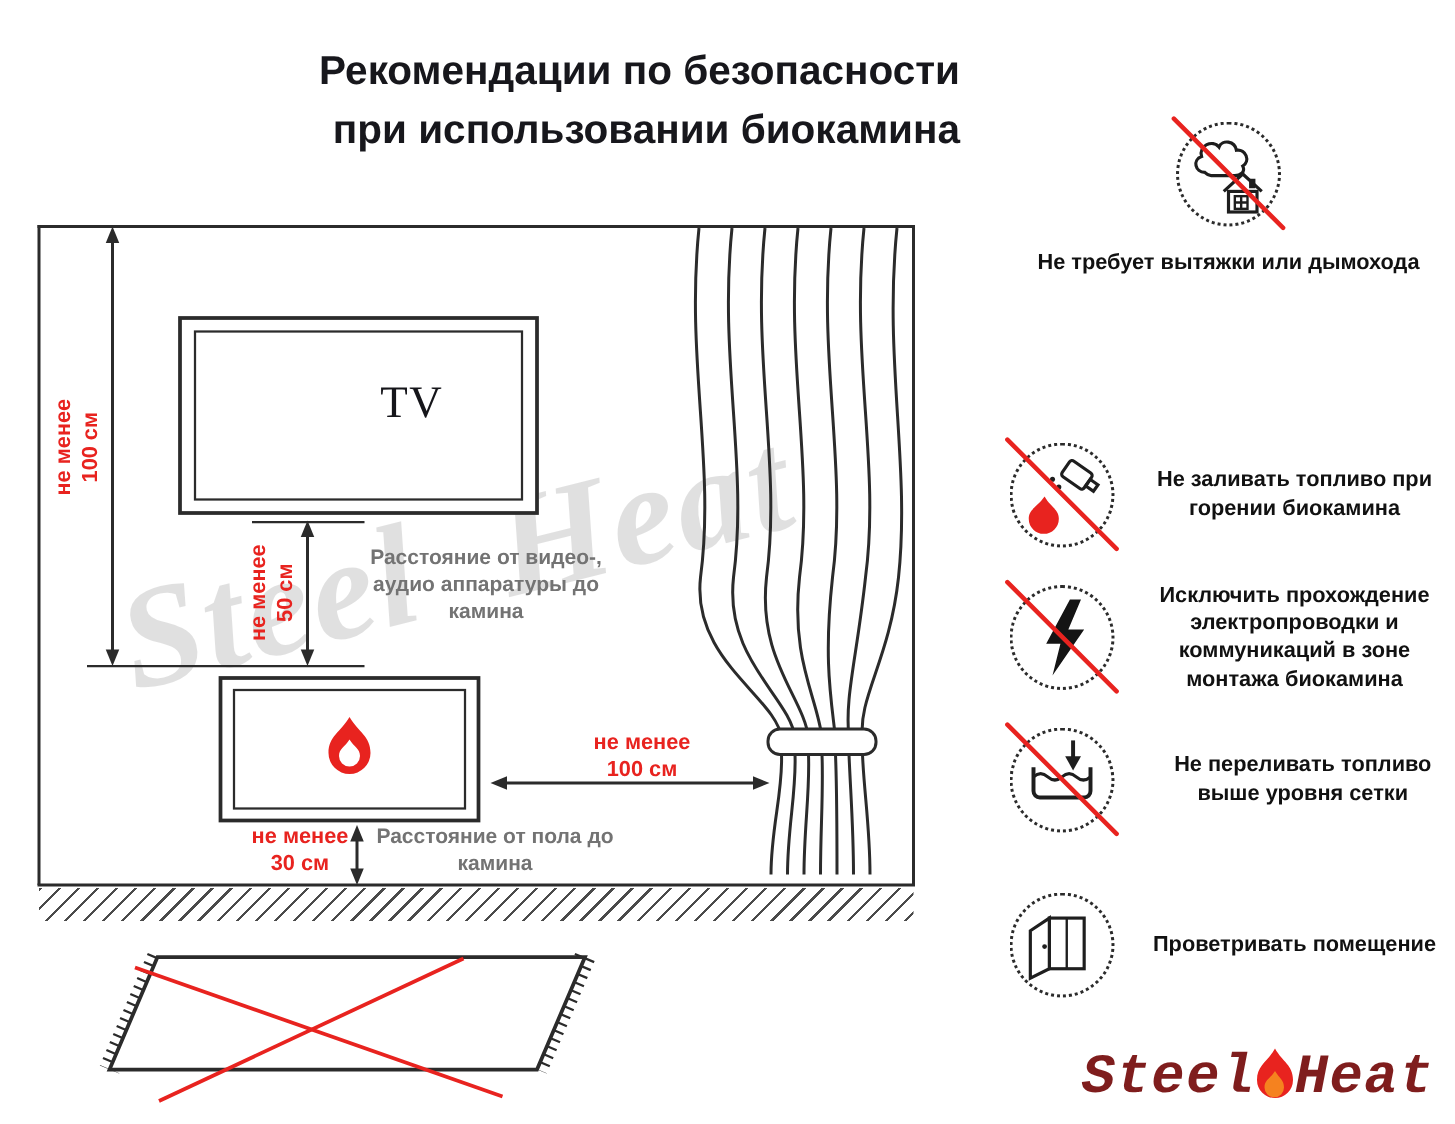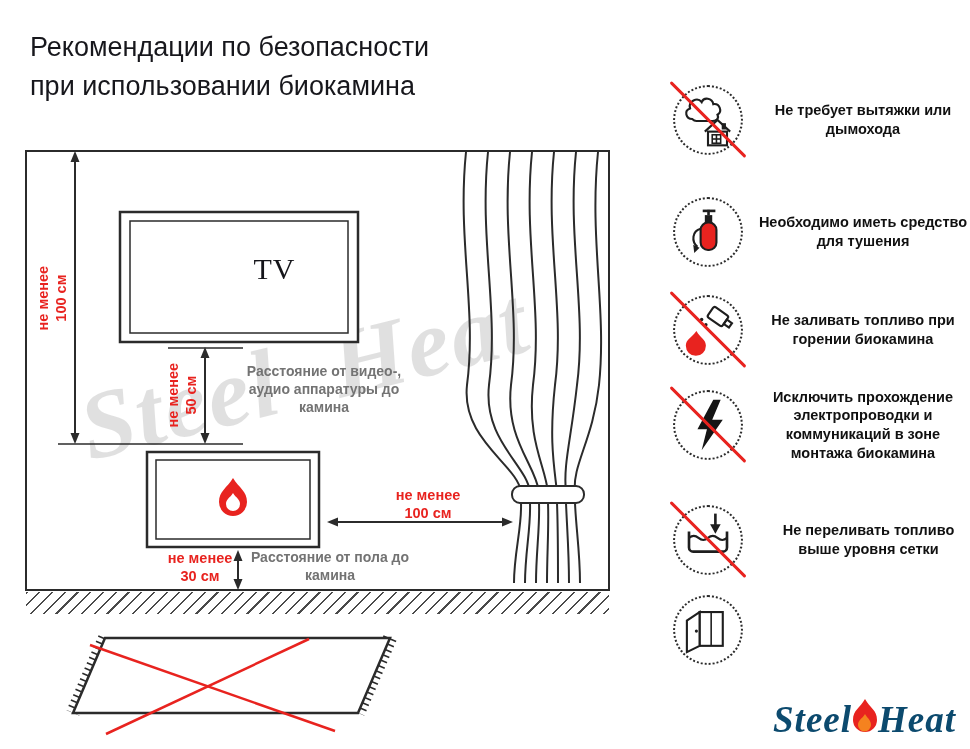--- a/index.html
+++ b/index.html
@@ -1,19 +1,19 @@
 <!DOCTYPE html>
 <html><head>
 <meta charset="utf-8">
 <style>
   html,body{margin:0;padding:0;background:#fff;}
   .page{position:relative;width:970px;height:749px;background:#fff;overflow:hidden;
         font-family:"Liberation Sans",sans-serif;}
-  .title{position:absolute;left:30px;top:28px;width:610px;text-align:left;z-index:2;
-         font-size:27px;font-weight:400;color:#17171c;line-height:1.45;}
+  .title{position:absolute;left:30px;top:28px;width:610px;text-align:right;z-index:2;
+         font-size:27px;font-weight:700;color:#17171c;line-height:1.45;}
   .title span{display:block;}
   .watermark{position:absolute;left:75px;top:318px;z-index:0;white-space:nowrap;
              font-family:"Liberation Serif",serif;font-style:italic;font-weight:700;
              font-size:96px;color:rgba(0,0,0,0.12);letter-spacing:2px;word-spacing:30px;
              transform:rotate(-14deg);transform-origin:center;}
   .scene{position:absolute;left:0;top:0;z-index:1;}
   .hatch{position:absolute;left:26px;top:592px;width:583px;height:22px;z-index:1;
          background:repeating-linear-gradient(135deg,rgba(43,43,43,0.85) 0 1.6px,transparent 1.6px 9px);}
   .tv-label{position:absolute;left:120px;top:252px;width:221px;text-align:center;z-index:2;
             font-family:"Liberation Serif",serif;font-size:30px;color:#15151a;letter-spacing:1px;padding-left:44px;}
@@ -22,32 +22,32 @@
   .dim span{display:block;}
   .dim-left{left:-4px;top:280px;width:112px;transform:rotate(-90deg);}
   .dim-middle{left:126px;top:377px;width:112px;transform:rotate(-90deg);}
   .dim-right{left:368px;top:486px;width:120px;}
   .dim-bottom{left:144px;top:549px;width:112px;}
   .lbl{position:absolute;z-index:2;color:#737373;font-weight:600;font-size:14px;
        text-align:center;line-height:1.3;margin-left:16px;}
   .lbl-av{left:224px;top:362px;width:168px;}
   .lbl-floor{left:226px;top:548px;width:176px;text-align:center;}
   .rule{position:absolute;left:670px;width:298px;display:flex;align-items:center;gap:12px;z-index:2;}
-  .r1{top:78px;height:84px;}  .r2{top:190px;height:84px;}
+  .r1{top:78px;height:84px;flex-direction:column;}  .r2{top:190px;height:84px;}
   .r3{top:288px;height:84px;} .r4{top:375px;height:100px;}
-  .r5{top:498px;height:84px;gap:23px;} .r6{top:588px;height:84px;}
+  .r5{top:478px;height:84px;gap:23px;} .r6{top:588px;height:84px;}
   .badge{position:relative;width:76px;height:76px;flex:0 0 76px;}
   .circ{position:absolute;inset:3px;border:2.5px dotted #2b2b2b;border-radius:50%;}
   .badge svg{position:absolute;left:0;top:0;}
   .strike{position:absolute;left:-15px;top:36px;width:106px;height:3px;background:#e8231f;
           transform:rotate(45deg);border-radius:2px;}
   .rule-text{flex:1;font-weight:700;font-size:14.5px;color:#111;text-align:center;line-height:1.28;}
   .logo{position:absolute;right:14px;bottom:8px;z-index:3;display:flex;align-items:center;}
-  .logo .word{font-family:Liberation Serif, serif;font-style:italic;font-weight:700;
-              font-size:37px;color:#0c4a6e;letter-spacing:1px;}
+  .logo .word{font-family:Liberation Mono, monospace;font-style:italic;font-weight:700;
+              font-size:37px;color:#7f1d1d;letter-spacing:1px;}
   .logo svg{margin:0 -1px 4px -1px;}
 </style>
 </head>
 <body>
 
 <div class="page">
 
   <div class="title">
     <span>Рекомендации по безопасности</span>
     <span>при использовании биокамина</span>
@@ -158,34 +158,20 @@
         <rect x="36" y="47" width="18" height="13" fill="#fff" stroke="#1e1e1e" stroke-width="2"></rect>
         <rect x="40" y="50" width="8" height="8" fill="none" stroke="#1e1e1e" stroke-width="1.5"></rect>
         <line x1="44" y1="50" x2="44" y2="58" stroke="#1e1e1e" stroke-width="1.5"></line>
         <line x1="40" y1="54" x2="48" y2="54" stroke="#1e1e1e" stroke-width="1.5"></line>
       </svg>
       <div class="strike"></div>
     </div>
     <div class="rule-text">Не требует вытяжки или дымохода</div>
   </div>
 
-  <div class="rule r2">
-    <div class="badge">
-      <div class="circ"></div>
-      <svg width="76" height="76" viewBox="0 0 72 72">
-        <path d="M29,33 C21,35 20,45 26,50" fill="none" stroke="#1e1e1e" stroke-width="2"></path>
-        <polygon points="22,48 28,51 23,56" fill="#1e1e1e"></polygon>
-        <rect x="29" y="27" width="15" height="26" rx="7" fill="#e8231f" stroke="#1e1e1e" stroke-width="2"></rect>
-        <rect x="33" y="20" width="7" height="7" fill="#1e1e1e"></rect>
-        <line x1="36.5" y1="20" x2="36.5" y2="15" stroke="#1e1e1e" stroke-width="2.5"></line>
-        <line x1="31" y1="16" x2="43" y2="16" stroke="#1e1e1e" stroke-width="2.5"></line>
-      </svg>
-    </div>
-    <div class="rule-text">Необходимо иметь средство для тушения</div>
-  </div>
 
   <div class="rule r4">
     <div class="badge">
       <div class="circ"></div>
       <svg width="76" height="76" viewBox="0 0 72 72">
         <polygon points="41,12 26,40 35,40 30,60 50,31 40,31 48,12" fill="#141414"></polygon>
       </svg>
       <div class="strike"></div>
     </div>
     <div class="rule-text">Исключить прохождение электропроводки и коммуникаций в зоне монтажа биокамина</div>
@@ -225,20 +211,21 @@
   <div class="rule r6">
     <div class="badge">
       <div class="circ"></div>
       <svg width="76" height="76" viewBox="0 0 72 72">
         <rect x="28" y="19" width="22" height="32" fill="#fff" stroke="#1e1e1e" stroke-width="2"></rect>
         <line x1="39" y1="19" x2="39" y2="51" stroke="#1e1e1e" stroke-width="1.5"></line>
         <polygon points="28,19 16,27 16,57 28,51" fill="#fff" stroke="#1e1e1e" stroke-width="2"></polygon>
         <circle cx="25" cy="37" r="1.5" fill="#1e1e1e"></circle>
       </svg>
     </div>
+    <div class="rule-text">Проветривать помещение</div>
   </div>
 
   <div class="logo">
     <span class="word">Steel</span>
     <svg width="28" height="40" viewBox="0 0 28 40">
       <path d="M14,2 c5,9 12,11 12,21 a12,12 0 1 1 -24,0 c0,-10 7,-12 12,-21 z" fill="#e8231f"></path>
       <path d="M14,17 c3,5 6,6 6,11 a6.5,6.5 0 1 1 -13,0 c0,-5 4,-6 7,-11 z" fill="#f5821f"></path>
     </svg>
     <span class="word">Heat</span>
   </div>

